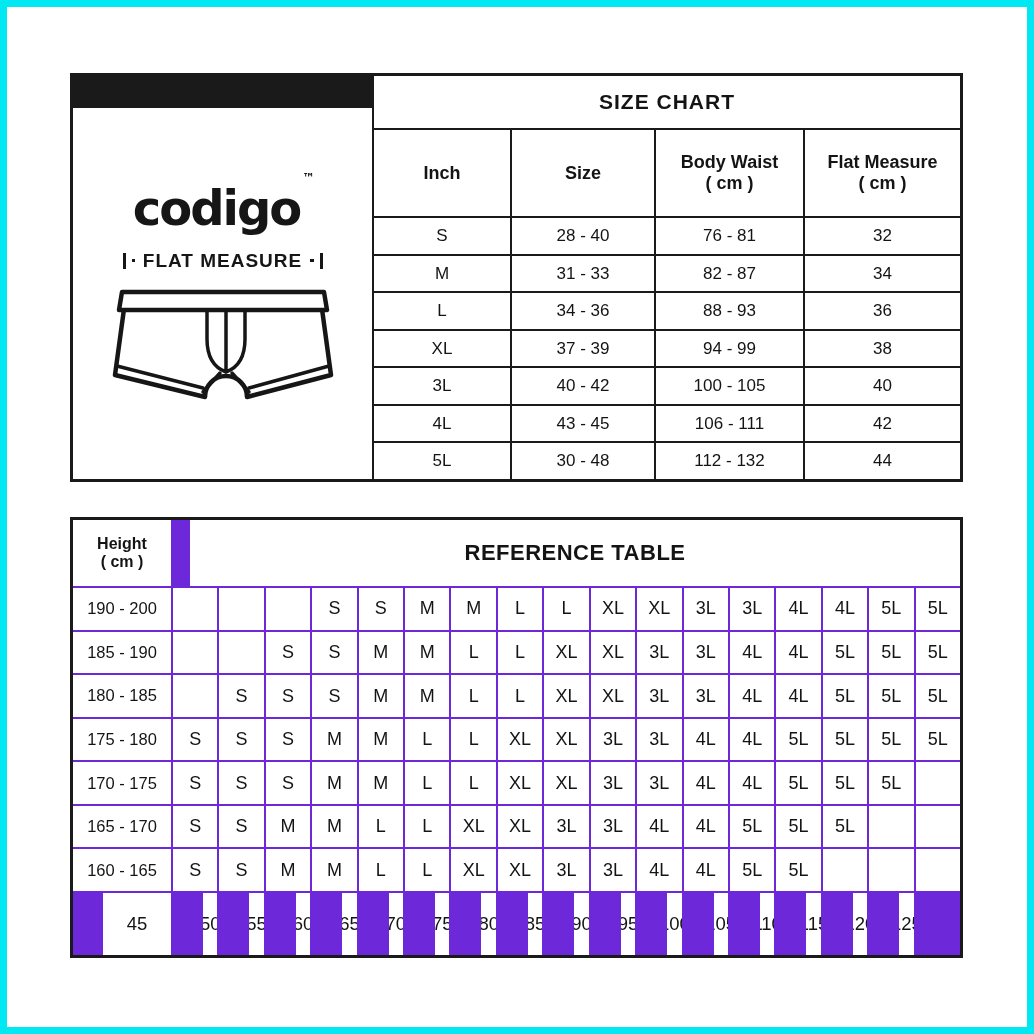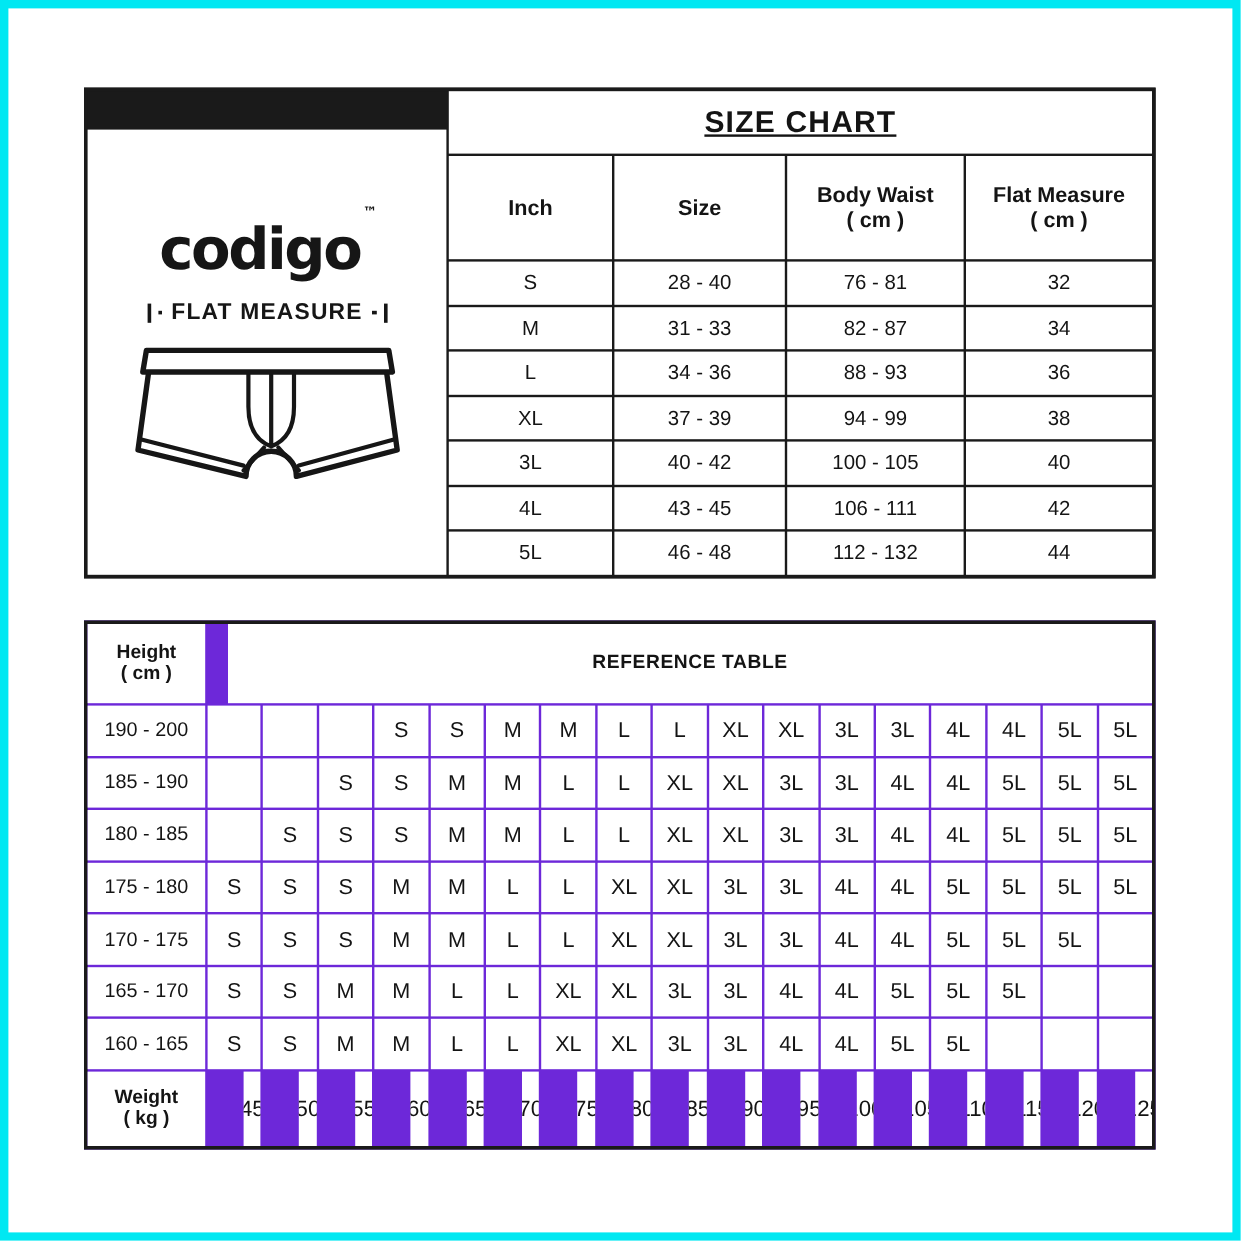--- a/index.html
+++ b/index.html
@@ -37,21 +37,21 @@
   }
   .logo-cell{
     grid-column:1;grid-row:1 / -1;
     display:flex;flex-direction:column;
     align-items:center;justify-content:center;
     gap:18px;
     margin-top:32px;
   }
   .sc-title{
     grid-column:2 / -1;grid-row:1;
-    font-weight:bold;font-size:25px;letter-spacing:1px;text-decoration:underline;
+    font-weight:bold;font-size:21px;letter-spacing:1px;
   }
   .sc-grid .head{font-weight:bold;font-size:18px;}
   .sc-grid .data{font-size:17px;}
 
   
   .logo{
     position:relative;
     font-family:"DejaVu Sans", sans-serif;
     font-weight:bold;font-size:48px;letter-spacing:-2px;
     line-height:1;color:#161616;
@@ -83,21 +83,21 @@
     gap:2px;
     background:#6d28d9;
     border:3px solid #1a1a1a;
   }
   .ref-rowhead{
     grid-column:1;grid-row:1;
     font-weight:bold;font-size:16px;
   }
   .ref-title{
     grid-column:2 / -1;grid-row:1;
-    font-weight:bold;font-size:16px;letter-spacing:0.5px;margin-left:17px;
+    font-weight:bold;font-size:22px;letter-spacing:0.5px;margin-left:17px;
   }
   .ref-grid .rowlabel{font-size:16.5px;}
   .ref-grid .data{font-size:18px;}
   .ref-grid .foothead{font-weight:bold;font-size:16px;}
   .ref-grid .weight{font-size:18.5px;margin-left:30px;}
 </style>
 </head>
 <body>
 
 <div class="frame">
@@ -214,21 +214,21 @@
       <div class="cell data">
         <span>106 - 111</span>
       </div>
       <div class="cell data">
         <span>42</span>
       </div>
       <div class="cell data">
         <span>5L</span>
       </div>
       <div class="cell data">
-        <span>46 - 48</span>
+        <span>30 - 48</span>
       </div>
       <div class="cell data">
         <span>112 - 132</span>
       </div>
       <div class="cell data">
         <span>44</span>
       </div>
     </div>
 
   <div class="ref-grid" id="refGrid">
@@ -585,24 +585,20 @@
       </div>
       <div class="cell data">
         <span>5L</span>
       </div>
       <div class="cell data">
         <span>5L</span>
       </div>
       <div class="cell data"></div>
       <div class="cell data"></div>
       <div class="cell data"></div>
-      <div class="cell foothead">
-        <span>Weight</span>
-        <span>( kg )</span>
-      </div>
       <div class="cell weight">
         <span>45</span>
       </div>
       <div class="cell weight">
         <span>50</span>
       </div>
       <div class="cell weight">
         <span>55</span>
       </div>
       <div class="cell weight">

